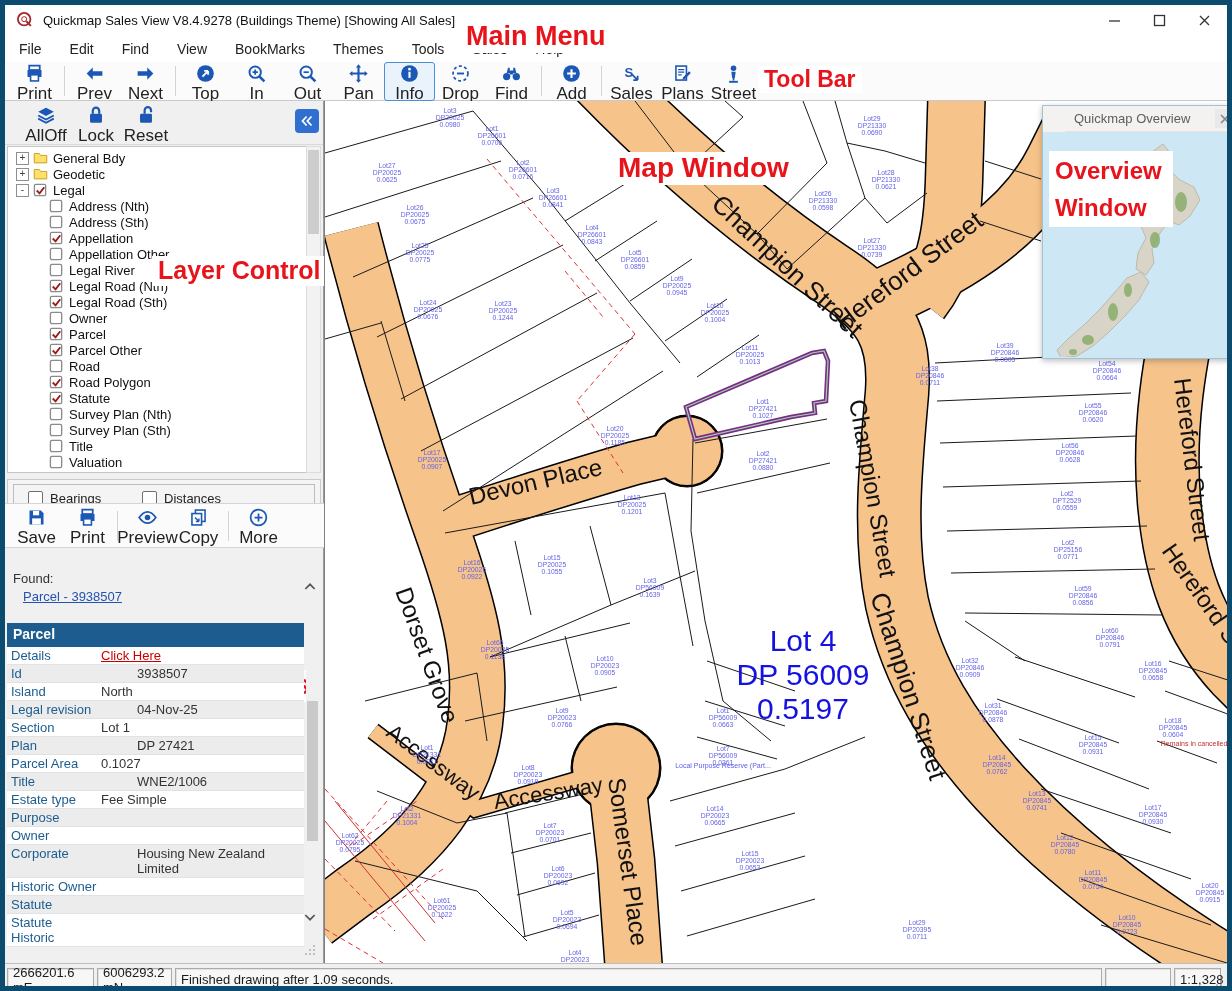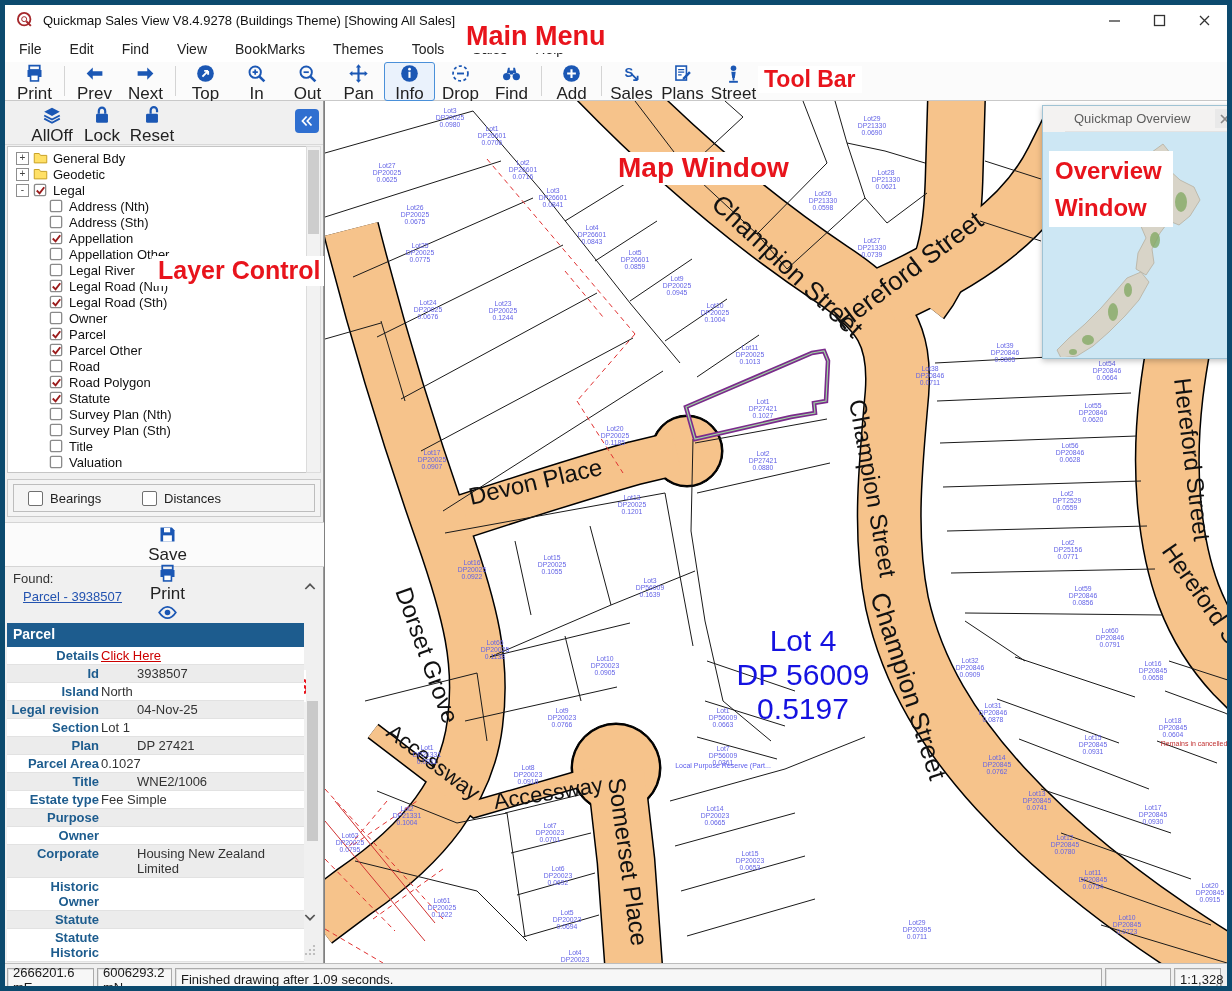--- a/index.html
+++ b/index.html
@@ -16,47 +16,47 @@
   .menu-item{font-size:14px;color:#222;padding:4px 14px;}
   
   .toolbar{position:absolute;left:0;top:57px;width:100%;height:39px;background:#fbfbfb;border-bottom:1px solid #c9c9c9;display:flex;align-items:center;padding-left:4px;box-sizing:border-box;}
   .tb-btn{width:49px;height:37px;display:flex;flex-direction:column;align-items:center;justify-content:center;color:#1b57b4;border:1px solid transparent;border-radius:3px;}
   .tb-btn svg{width:21px;height:21px;}
   .tb-label{font-size:17px;color:#222;margin-top:4px;line-height:12px;}
   .tb-btn.selected{border:1px solid #4a90d9;background:#eaf2fc;}
   .tb-sep{width:1px;height:30px;background:#d4d4d4;margin:0 4px;}
   
   .leftpanel{position:absolute;left:0;top:96px;width:319px;height:862px;background:#f0f0f0;border-right:1px solid #9a9a9a;box-sizing:border-box;}
-  .layerbar{position:absolute;left:0;top:0;width:100%;height:44px;display:flex;align-items:center;padding-left:22px;border-bottom:1px solid #d9d9d9;box-sizing:border-box;}
+  .layerbar{position:absolute;left:0;top:0;width:100%;height:44px;display:flex;align-items:center;padding-left:16px;border-bottom:1px solid #d9d9d9;box-sizing:border-box;}
   .lb-btn{width:50px;height:40px;display:flex;flex-direction:column;align-items:center;justify-content:center;color:#1b57b4;}
   .lb-btn svg{width:22px;height:22px;}
   .collapse-btn{position:absolute;right:4px;top:8px;width:24px;height:24px;background:#2f6fd0;border-radius:4px;display:flex;align-items:center;justify-content:center;}
   .collapse-btn svg{width:18px;height:18px;}
   .tree{position:absolute;left:2px;top:45px;width:300px;height:327px;background:#fff;border:1px solid #c5c5c5;overflow:hidden;padding-top:3px;box-sizing:border-box;}
   .tree-scroll{position:absolute;right:2px;top:45px;width:15px;height:327px;background:#f2f2f2;border:1px solid #dcdcdc;box-sizing:border-box;}
   .tree-thumb{position:absolute;left:1px;top:3px;width:11px;height:84px;background:#cdcdcd;}
   .trow{display:flex;align-items:center;height:16px;font-size:13px;color:#111;white-space:nowrap;}
   .exp{width:11px;height:11px;border:1px solid #8e8e8e;background:#fff;font-size:10px;line-height:9px;text-align:center;color:#444;margin:0 4px 0 8px;flex:0 0 auto;}
   .exp-spacer{width:17px;flex:0 0 auto;margin-left:24px;}
   .ticon{width:15px;height:14px;margin-right:5px;flex:0 0 auto;}
   .options{position:absolute;left:2px;top:378px;width:314px;height:38px;background:#f4f4f4;border:1px solid #c9c9c9;box-sizing:border-box;}
   .options-inner{position:absolute;left:5px;top:4px;right:5px;bottom:4px;border:1px solid #bdbdbd;display:flex;align-items:center;}
   .optcheck{display:flex;align-items:center;font-size:13px;color:#222;margin-left:14px;width:100px;}
   .optbox{width:13px;height:13px;border:1px solid #707070;background:#fff;margin-right:7px;border-radius:2px;}
-  .dtoolbar{position:absolute;left:0px;top:421px;width:319px;height:45px;background:#fbfbfb;border-top:1px solid #d5d5d5;border-bottom:1px solid #d5d5d5;display:flex;align-items:center;padding-left:6px;box-sizing:border-box;flex-direction:column;}
+  .dtoolbar{position:absolute;left:0px;top:402px;width:319px;height:45px;background:#fbfbfb;border-top:1px solid #d5d5d5;border-bottom:1px solid #d5d5d5;display:flex;align-items:center;padding-left:6px;box-sizing:border-box;}
   .found{position:absolute;left:8px;top:470px;font-size:13px;color:#333;}
   .found-link{display:block;margin:3px 0 0 10px;color:#2353b0;text-decoration:underline;font-size:13px;}
   .scroll-chevron{position:absolute;width:18px;height:18px;}
   .scroll-chevron svg{width:16px;height:16px;}
   
   .ptable{position:absolute;left:2px;top:522px;width:297px;}
   .phead{background:#1d5c8e;color:#fff;font-weight:bold;font-size:14px;padding:3px 6px;height:18px;}
   .prow{display:flex;font-size:13px;border-bottom:1px solid #e2e2e2;background:#fff;}
   .prow.alt{background:#ececec;gap:36px;}
-  .prow .pl{width:88px;flex:0 0 auto;color:#1d5c8e;font-weight:bold;padding:1px 0 1px 4px;line-height:15px;text-align:right;}
+  .prow .pl{width:88px;flex:0 0 auto;color:#1d5c8e;font-weight:normal;padding:1px 0 1px 4px;line-height:15px;}
   .prow .pv{flex:1;color:#333;padding:1px 0 1px 2px;line-height:15px;}
   .prow .pv.link{color:#cc0000;text-decoration:underline;}
   .details-scrolltrack{position:absolute;left:301px;top:540px;width:13px;height:350px;background:#f0f0f0;}
   .details-thumb{position:absolute;left:1px;top:60px;width:11px;height:140px;background:#c9c9c9;}
   .grip{position:absolute;right:6px;bottom:6px;width:14px;height:14px;opacity:.7;}
   
   .mapwrap{position:absolute;left:319px;top:96px;width:913px;height:862px;background:#fff;border-left:1px solid #808080;box-sizing:border-box;overflow:hidden;}
   
   .overview{position:absolute;left:1037px;top:100px;width:194px;height:252px;background:#f3f2f1;border:1px solid #9fc3d4;box-shadow:0 2px 6px rgba(0,0,0,.25);}
   .ov-title{height:25px;display:flex;align-items:center;font-size:13px;color:#5d5d5d;padding-left:9px;border-bottom:1px solid #e3e3e3;margin-left:22px;}

